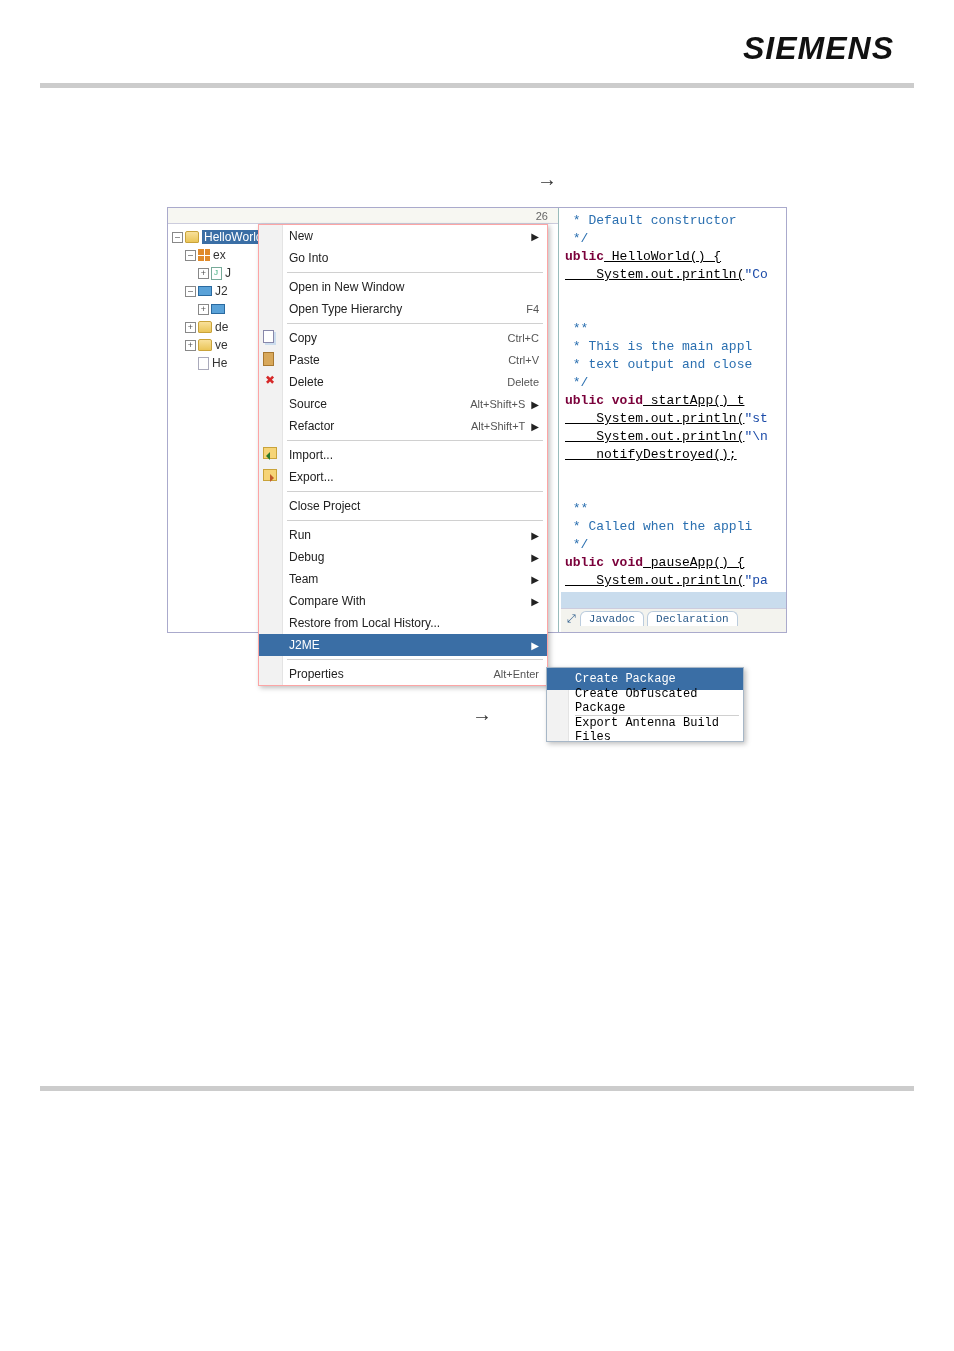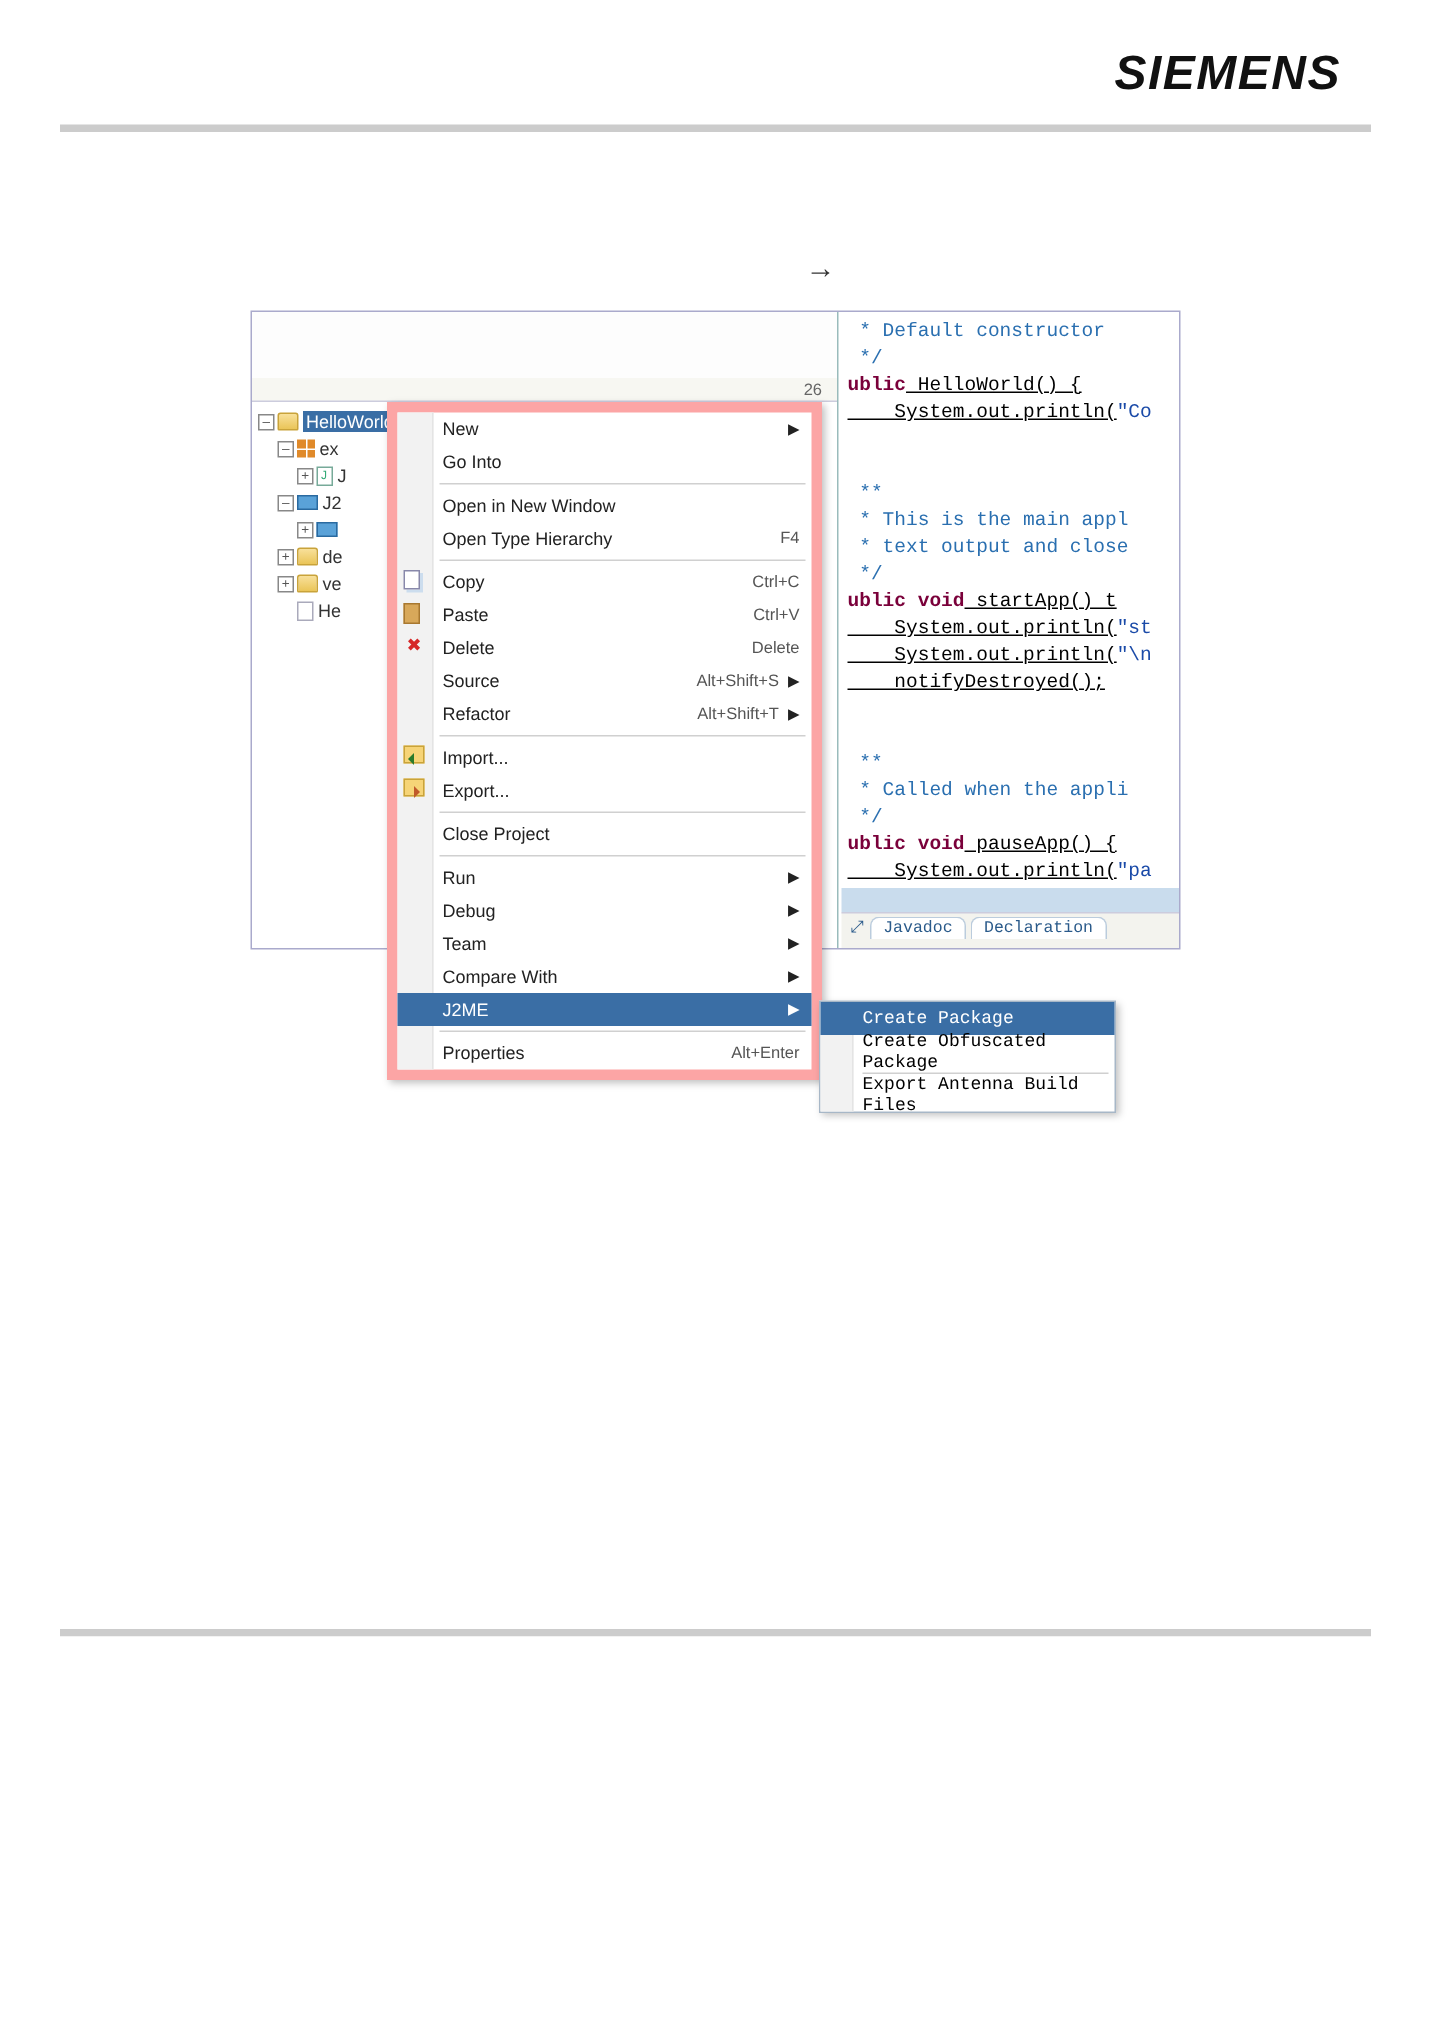--- a/index.html
+++ b/index.html
@@ -43,21 +43,20 @@
       width: 620px;
       position: relative;
       border: 1px solid #aac;
       background: #fdfdfd;
       display: flex;
     }
     .left-col {
       width: 390px;
       background: #fff;
       position: relative;
-      margin-top: 44px;
     }
     .right-col {
       flex: 1;
       background: #fff;
       font-family: "Courier New", monospace;
       font-size: 13px;
       color: #000;
       padding: 4px 0 0 2px;
       border-left: 1px solid #9bb;
       position: relative;
@@ -135,21 +134,21 @@
       color: #fff;
       padding: 0 2px;
     }
 
     .context-menu {
       position: absolute;
       left: 90px;
       top: 16px;
       width: 290px;
       background: #fff;
-      border: 7px solid #fca5a5;
+      border: 1px solid #fca5a5;
       box-shadow: 2px 2px 5px rgba(0,0,0,0.25);
       font-size: 12px;
       color: #222;
       z-index: 10;
     }
     .menu-icon-col {
       position: absolute;
       left: 0; top: 0; bottom: 0;
       width: 24px;
       background: #f2f2f2;
@@ -400,20 +399,23 @@
             <span class="label">Debug</span>
             <span class="subarrow">▶</span>
           </div>
         <div class="menu-item">
             <span class="label">Team</span>
             <span class="subarrow">▶</span>
           </div>
         <div class="menu-item">
             <span class="label">Compare With</span>
             <span class="subarrow">▶</span>
+          </div>
+        <div class="menu-item">
+            <span class="label">Restore from Local History...</span>
           </div>
         <div class="menu-item highlight">
             <span class="label">J2ME</span>
             <span class="subarrow">▶</span>
           </div>
         <div class="menu-sep"></div>
         <div class="menu-item">
             <span class="label">Properties</span>
             <span class="shortcut">Alt+Enter</span>
           </div>

